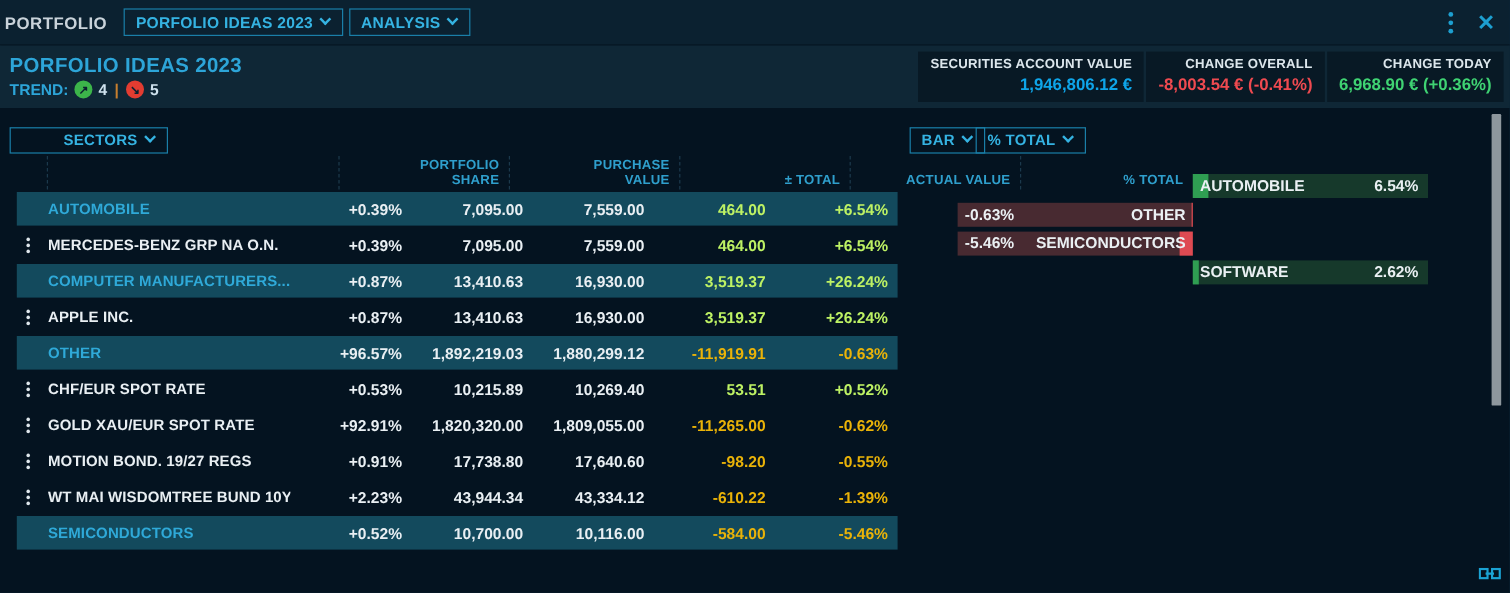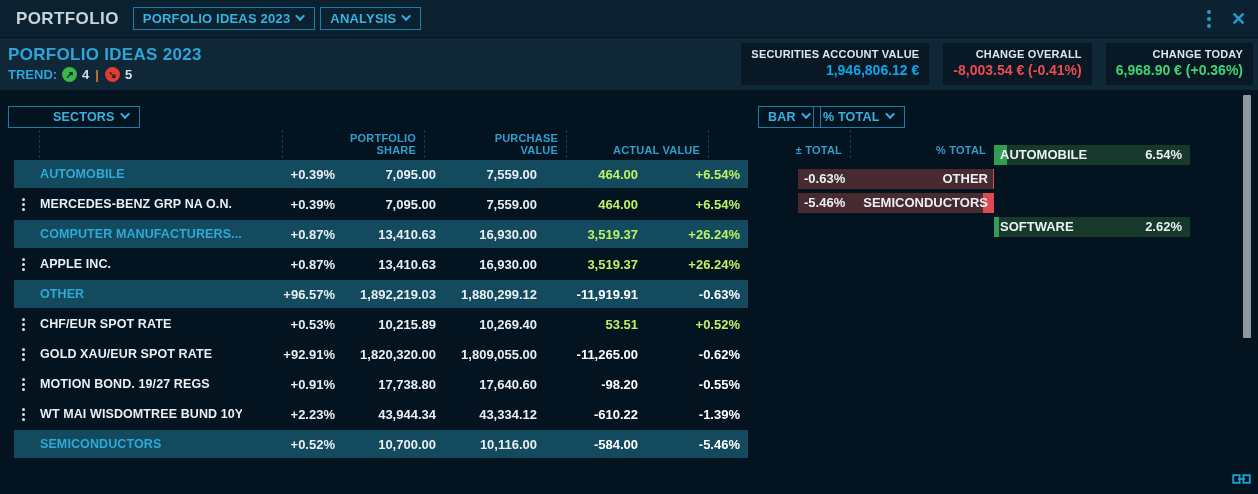--- a/index.html
+++ b/index.html
@@ -7,21 +7,21 @@
   body {
     position:relative;
     font-family:"Liberation Sans", sans-serif;
     background:#0b2130;
     overflow:hidden;
     box-shadow:inset 0 0 0 1px #123344;
   }
   
   .topbar{ position:absolute; left:0; top:0; width:1258px; height:38px;
     background:#0b2130; display:flex; align-items:center; border-bottom:1px solid #061421;}
-  .app-label{ margin-left:16px; font-size:17px; font-weight:bold; color:#c9d3da; letter-spacing:.4px;}
+  .app-label{ margin-left:4px; font-size:14px; font-weight:bold; color:#c9d3da; letter-spacing:.4px;}
   .dd{ display:inline-flex; align-items:center; gap:8px; height:23px; padding:0 9px;
     border:1px solid #1a7fa8; color:#35b3e2; font-size:13px; font-weight:bold;
     letter-spacing:.2px; cursor:pointer; white-space:nowrap;}
   .dd.small{ height:22px; font-size:12.5px;}
   .chev{ width:7px; height:7px; border-left:2px solid currentColor; border-bottom:2px solid currentColor;
     transform:rotate(-45deg) translateY(-2px); margin-top:-3px;}
   .dd1{ margin-left:14px;} .dd2{ margin-left:5px;}
   .topbar-right{ margin-left:auto; display:flex; align-items:center; gap:12px; margin-right:10px;}
   .kebab{ display:flex; flex-direction:column; gap:3px; padding:3px 6px; cursor:pointer;}
   .kebab i{ width:4px; height:4px; border-radius:50%; background:#1d9fd0; display:block;}
@@ -30,21 +30,21 @@
   .hdr{ position:absolute; left:0; top:38px; width:1258px; height:52px; background:#0f2736;}
   .page-title{ position:absolute; left:8px; top:7px; font-size:17px; font-weight:bold; color:#2da5d8; letter-spacing:.3px;}
   .trend{ position:absolute; left:8px; top:29px; display:flex; align-items:center; gap:5px;
     font-size:13px; font-weight:bold; color:#2da5d8;}
   .trend .cnt{ color:#cfe2ee;}
   .trend .sep{ color:#c77f2e; padding:0 1px;}
   .tcircle{ width:15px; height:15px; border-radius:50%; display:inline-flex; align-items:center;
     justify-content:center; font-size:10px; font-weight:bold; color:#0b2130;}
   .tcircle.up{ background:#3cb54a;}
   .tcircle.down{ background:#e23c31;}
-  .stats{ position:absolute; right:5px; top:5px; display:flex; gap:14px;}
+  .stats{ position:absolute; right:5px; top:5px; display:flex; gap:2px;}
   .stat-box{ background:#081925; min-height:42px; padding:5px 10px 4px; text-align:right;}
   .stat-box .lbl{ font-size:11px; font-weight:bold; color:#dce6ec; letter-spacing:.2px; white-space:nowrap;}
   .stat-box .val{ font-size:14px; font-weight:bold; color:#0ea5e9; margin-top:2px; white-space:nowrap;}
   .stat-box .val.neg{ color:#ef4a50;}
   .stat-box .val.pos{ color:#3fd373;}
   
   .content{ position:absolute; left:0; top:90px; width:1258px; height:404px; background:#041320;}
   .sectors-dd{ position:absolute; left:8px; top:16px;padding-left:44px;}
   .bar-dd{ position:absolute; left:758px; top:16px;}
   .metric-dd{ position:absolute; left:813px; top:16px;}
@@ -56,21 +56,21 @@
     line-height:12px; letter-spacing:.2px; border-right:1px dashed rgba(72,130,160,.35); align-self:stretch;
     display:flex; flex-direction:column; justify-content:flex-end; padding-bottom:2px;}
   .th:last-child{ border-right:none;}
   .th.blank{ text-align:left;}
   .trow{ height:28px; margin-bottom:2px; align-items:center; cursor:pointer;}
   .trow.sector{ background:#134a5d;}
   .cell{ font-size:13px; color:#e9eff3; font-weight:bold; text-align:right; padding-right:8px; white-space:nowrap; overflow:hidden;}
   .cell.name{ text-align:left; padding-right:2px; font-size:12.5px; letter-spacing:.1px;}
   .trow.sector .cell.name{ color:#2fa9d8;}
   .cell.pos{ color:#bef264;}
-  .cell.neg{ color:#ffffff;}
+  .cell.neg{ color:#eab308;}
   .dots-cell{ display:flex; align-items:center; justify-content:center;}
   .row-kebab{ display:flex; flex-direction:column; gap:2px; padding:4px; cursor:pointer;}
   .row-kebab i{ width:3px; height:3px; border-radius:50%; background:#dfe7ec; display:block;}
   
   .chart{ position:absolute; left:798px; top:55px; width:392px;}
   .crow{ position:relative; height:20px; margin-bottom:4px;}
   .strip{ position:absolute; top:0; height:20px; cursor:pointer;}
   .strip.pos{ left:196px; width:196px; background:#16392b;}
   .strip.neg{ left:0; width:196px; background:#482a31;}
   .bright{ position:absolute; top:0; height:20px;}
@@ -139,22 +139,22 @@
     <span>SECTORS</span>
     <span class="chev"></span>
   </div>
 
   <div class="tbl">
     <div class="tbl-header">
       <div class="th blank"></div>
       <div class="th blank"></div>
       <div class="th">PORTFOLIO SHARE</div>
       <div class="th">PURCHASE VALUE</div>
+      <div class="th">± TOTAL</div>
       <div class="th">ACTUAL VALUE</div>
-      <div class="th">± TOTAL</div>
       <div class="th">% TOTAL</div>
     </div>
     <div id="table-body">
         <div class="trow sector">
           <div class="cell dots-cell"></div>
           <div class="cell name">AUTOMOBILE</div>
           <div class="cell ">+0.39%</div>
           <div class="cell ">7,095.00</div>
           <div class="cell ">7,559.00</div>
           <div class="cell pos">464.00</div>

